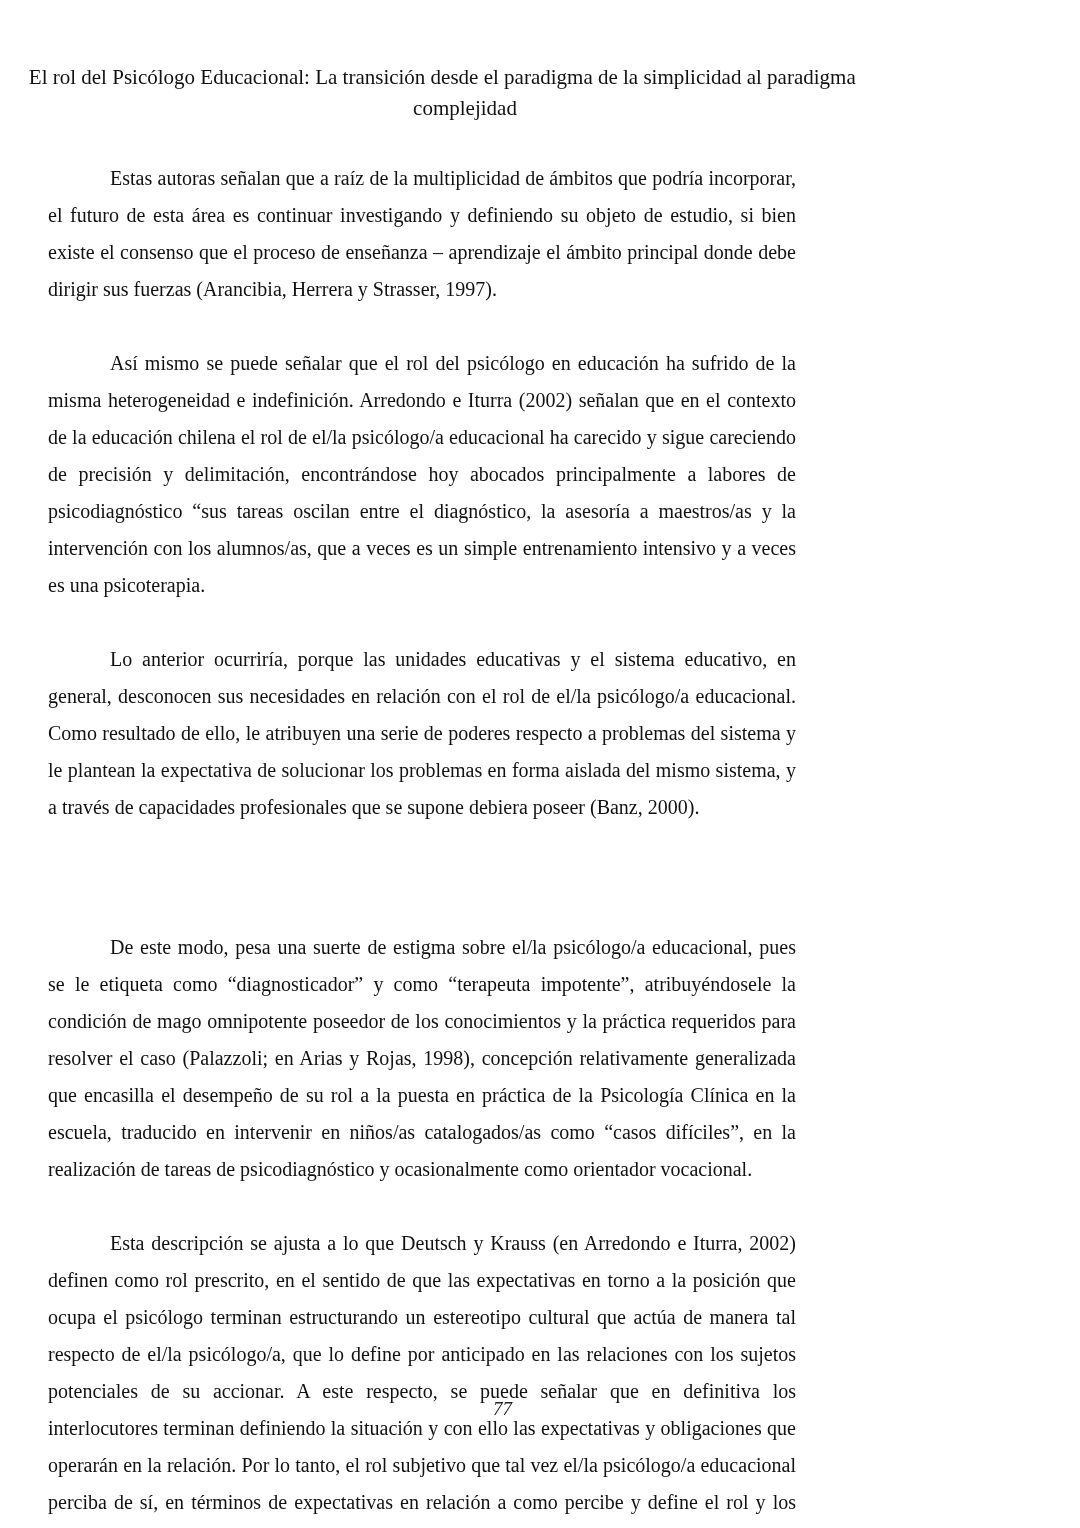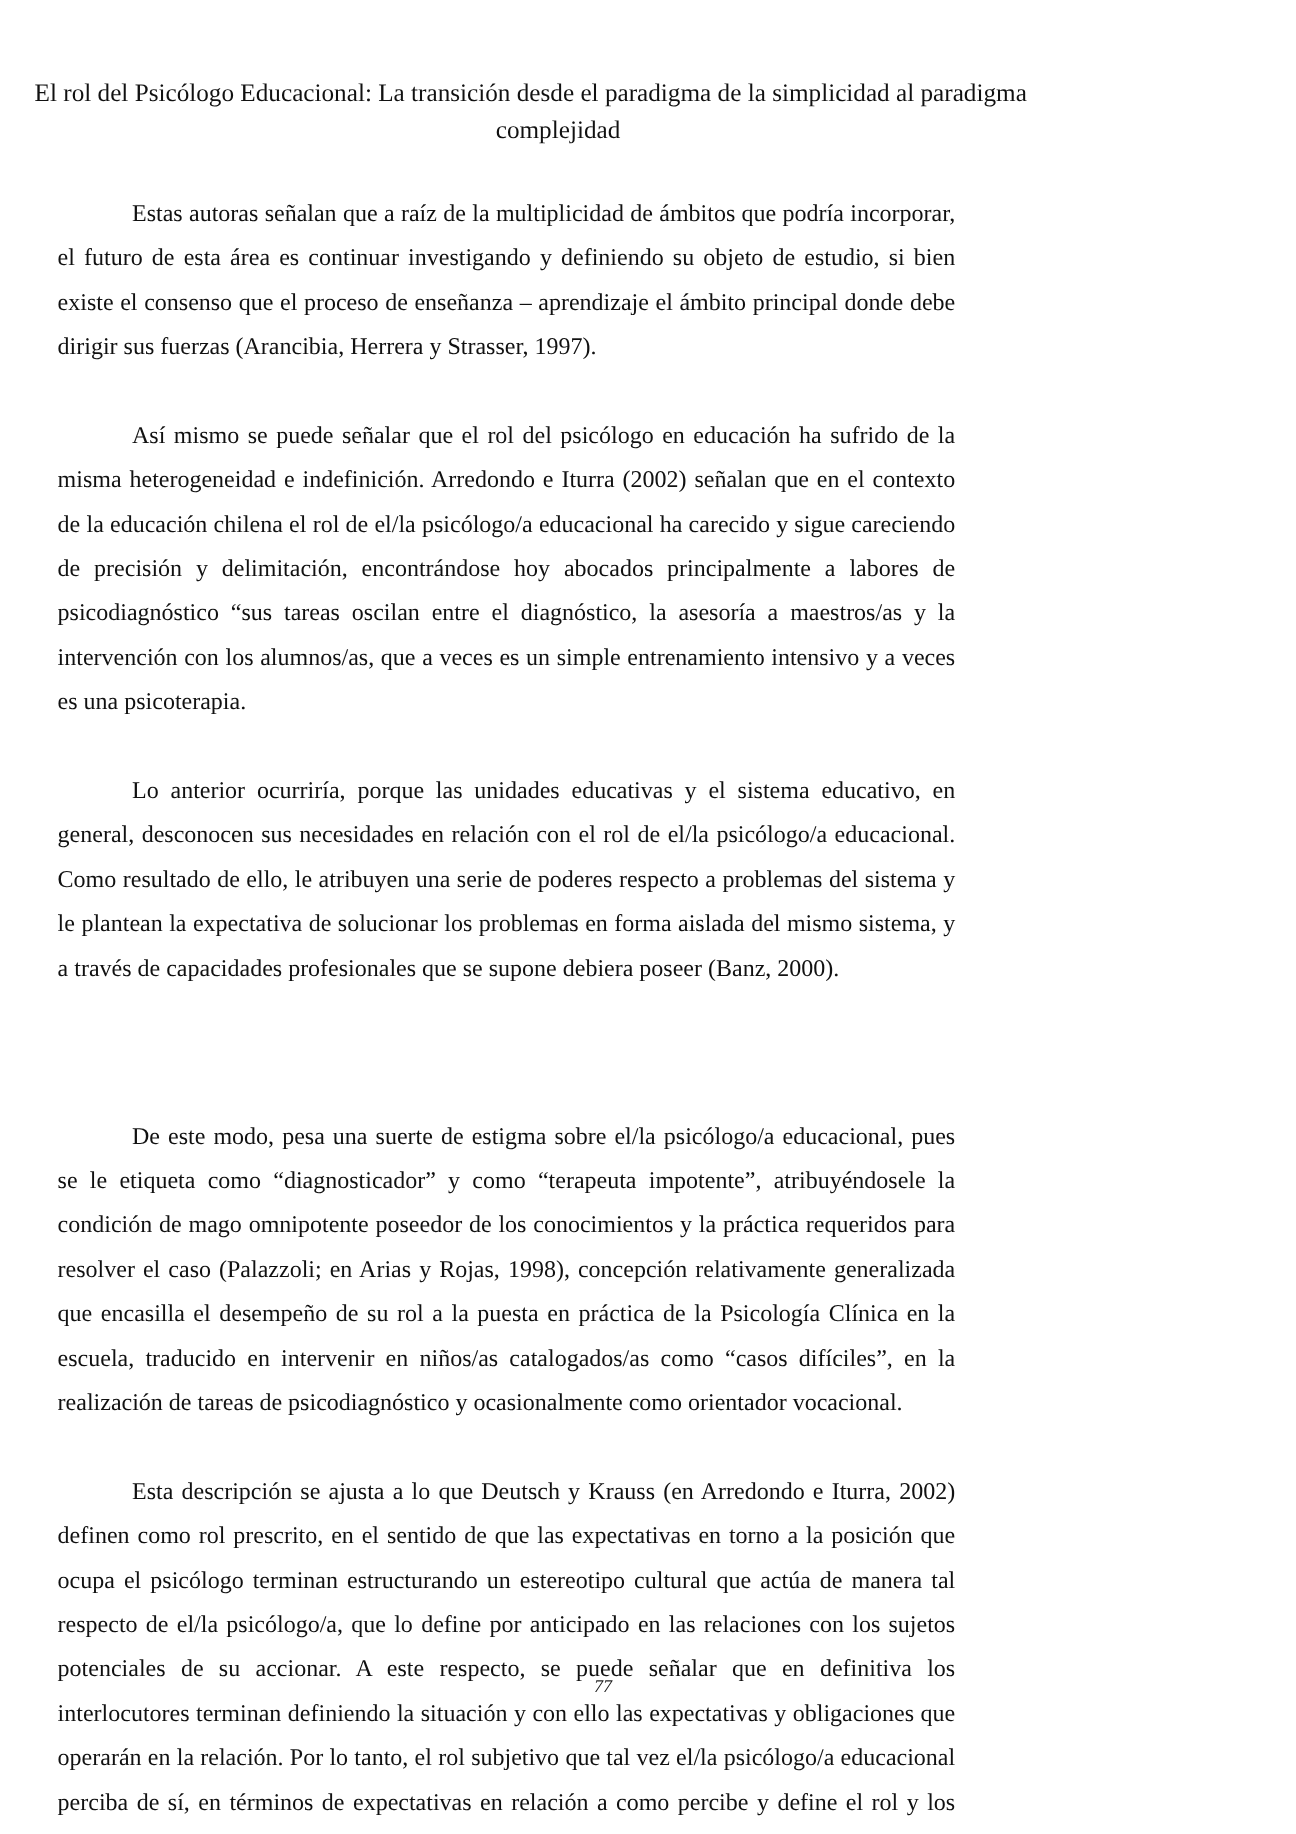--- a/index.html
+++ b/index.html
@@ -45,21 +45,21 @@
     text-align: justify;
     text-indent: 62px;
     color: #111111;
   }
   .page-number {
     position: absolute;
     top: 1398px;
     left: 0;
     width: 1005px;
     text-align: center;
-    font-size: 15px;
+    font-size: 19px;
     font-style: italic;
     color: #222222;
   }
 </style>
 </head>
 <body>
 
 <div class="page">
 
   <h1 class="doc-title">El rol del Psicólogo Educacional: La transición desde el paradigma de la simplicidad al paradigma de la complejidad</h1>

